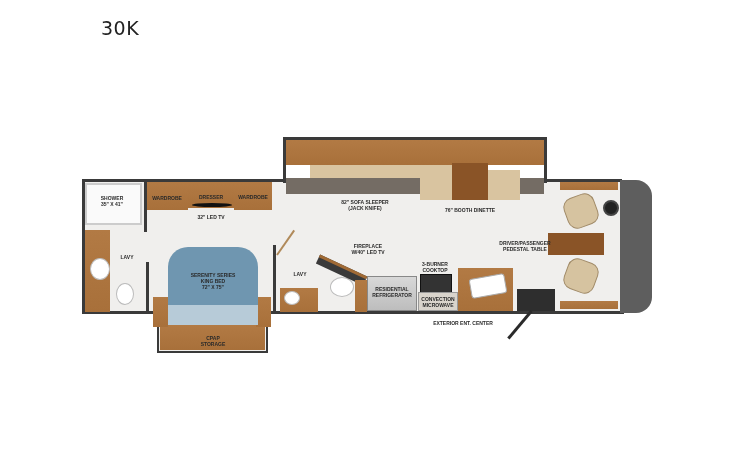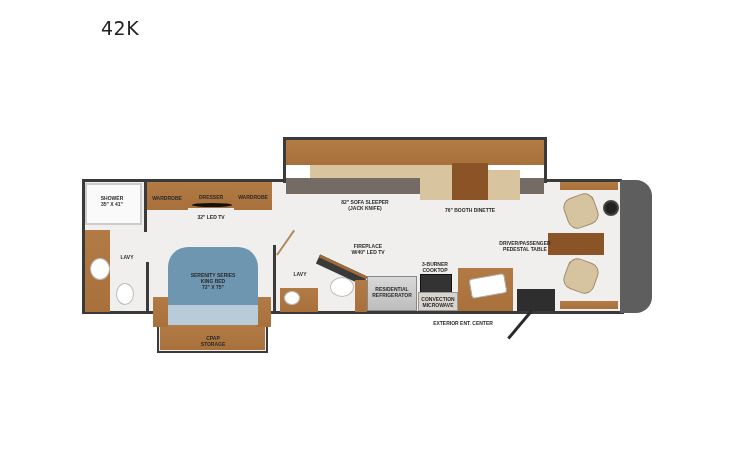--- a/index.html
+++ b/index.html
@@ -14,21 +14,21 @@
   .cream{background:#d9c4a0;}
   .grey-sofa{background:#746c64;}
   .bed{background:#6f96b0;border-radius:20px 20px 0 0;}
   .bed-sheet{background:#b7cbd8;}
   .fridge{background:linear-gradient(180deg,#d8d8d8,#bdbdbd);border:1px solid #888;}
   .seat{background:#d6c3a0;border:1px solid #a08a67;border-radius:10px;}
 </style>
 </head>
 <body>
 
-<div class="title">42K</div>
+<div class="title">30K</div>
 
 <div>
 
   <div class="abs floor" style="left:83px;top:181px;width:540px;height:131px;"></div>
 
   <div class="abs wall" style="left:82px;top:179px;width:202px;height:3px;"></div>
   <div class="abs wall" style="left:546px;top:179px;width:76px;height:3px;"></div>
   <div class="abs wall" style="left:82px;top:179px;width:3px;height:135px;"></div>
   <div class="abs wall" style="left:82px;top:311px;width:542px;height:3px;"></div>
 

